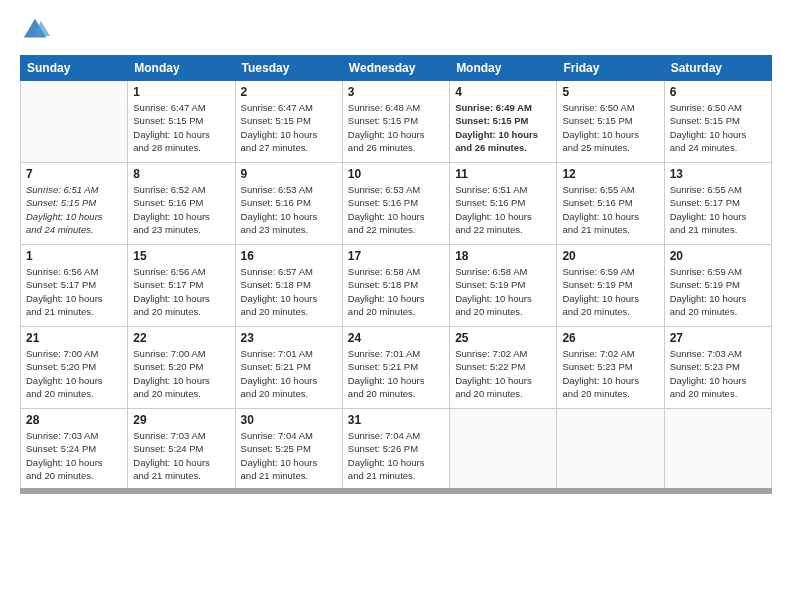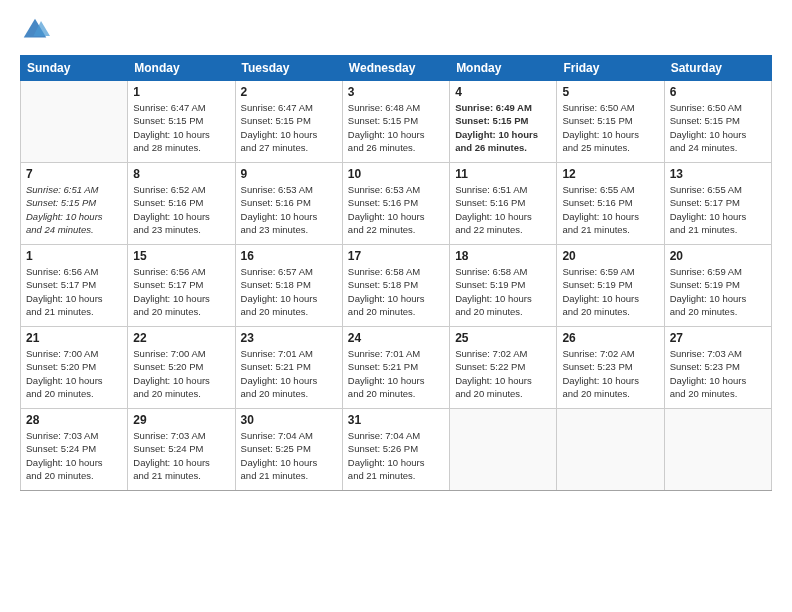--- a/index.html
+++ b/index.html
@@ -90,21 +90,21 @@
     }
     .day-info {
       font-size: 9.5px;
       color: #333;
       line-height: 1.4;
     }
     .empty-cell {
       background: #f9f9f9;
     }
     tr:last-child td {
-      border-bottom: 1px solid #a3a3a3;
+      border-bottom: 6px solid #a3a3a3;
     }
   </style>
 </head>
 <body>
 
 <div class="page">
   <div class="header">
     <div class="logo">
       <svg class="logo-icon" viewBox="0 0 40 40">
         <rect x="0" y="0" width="40" height="40" fill="white"></rect>

